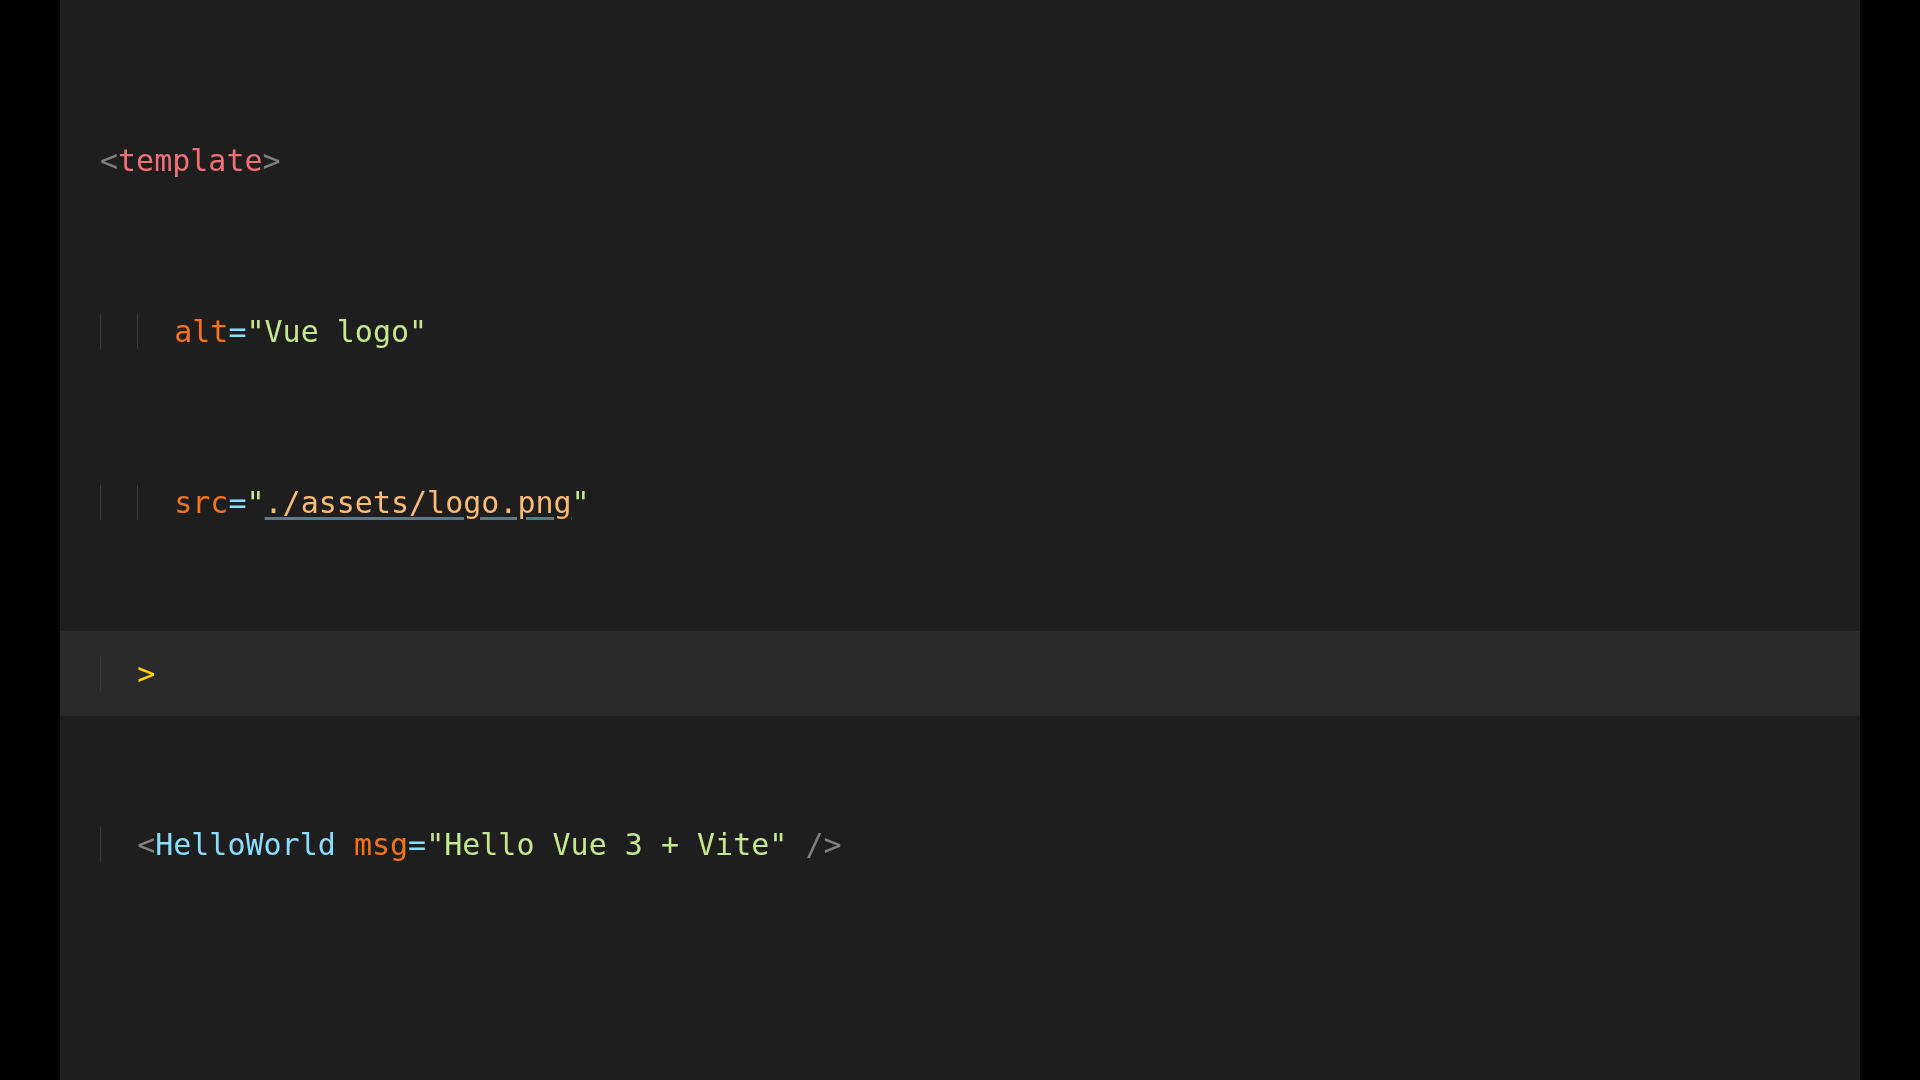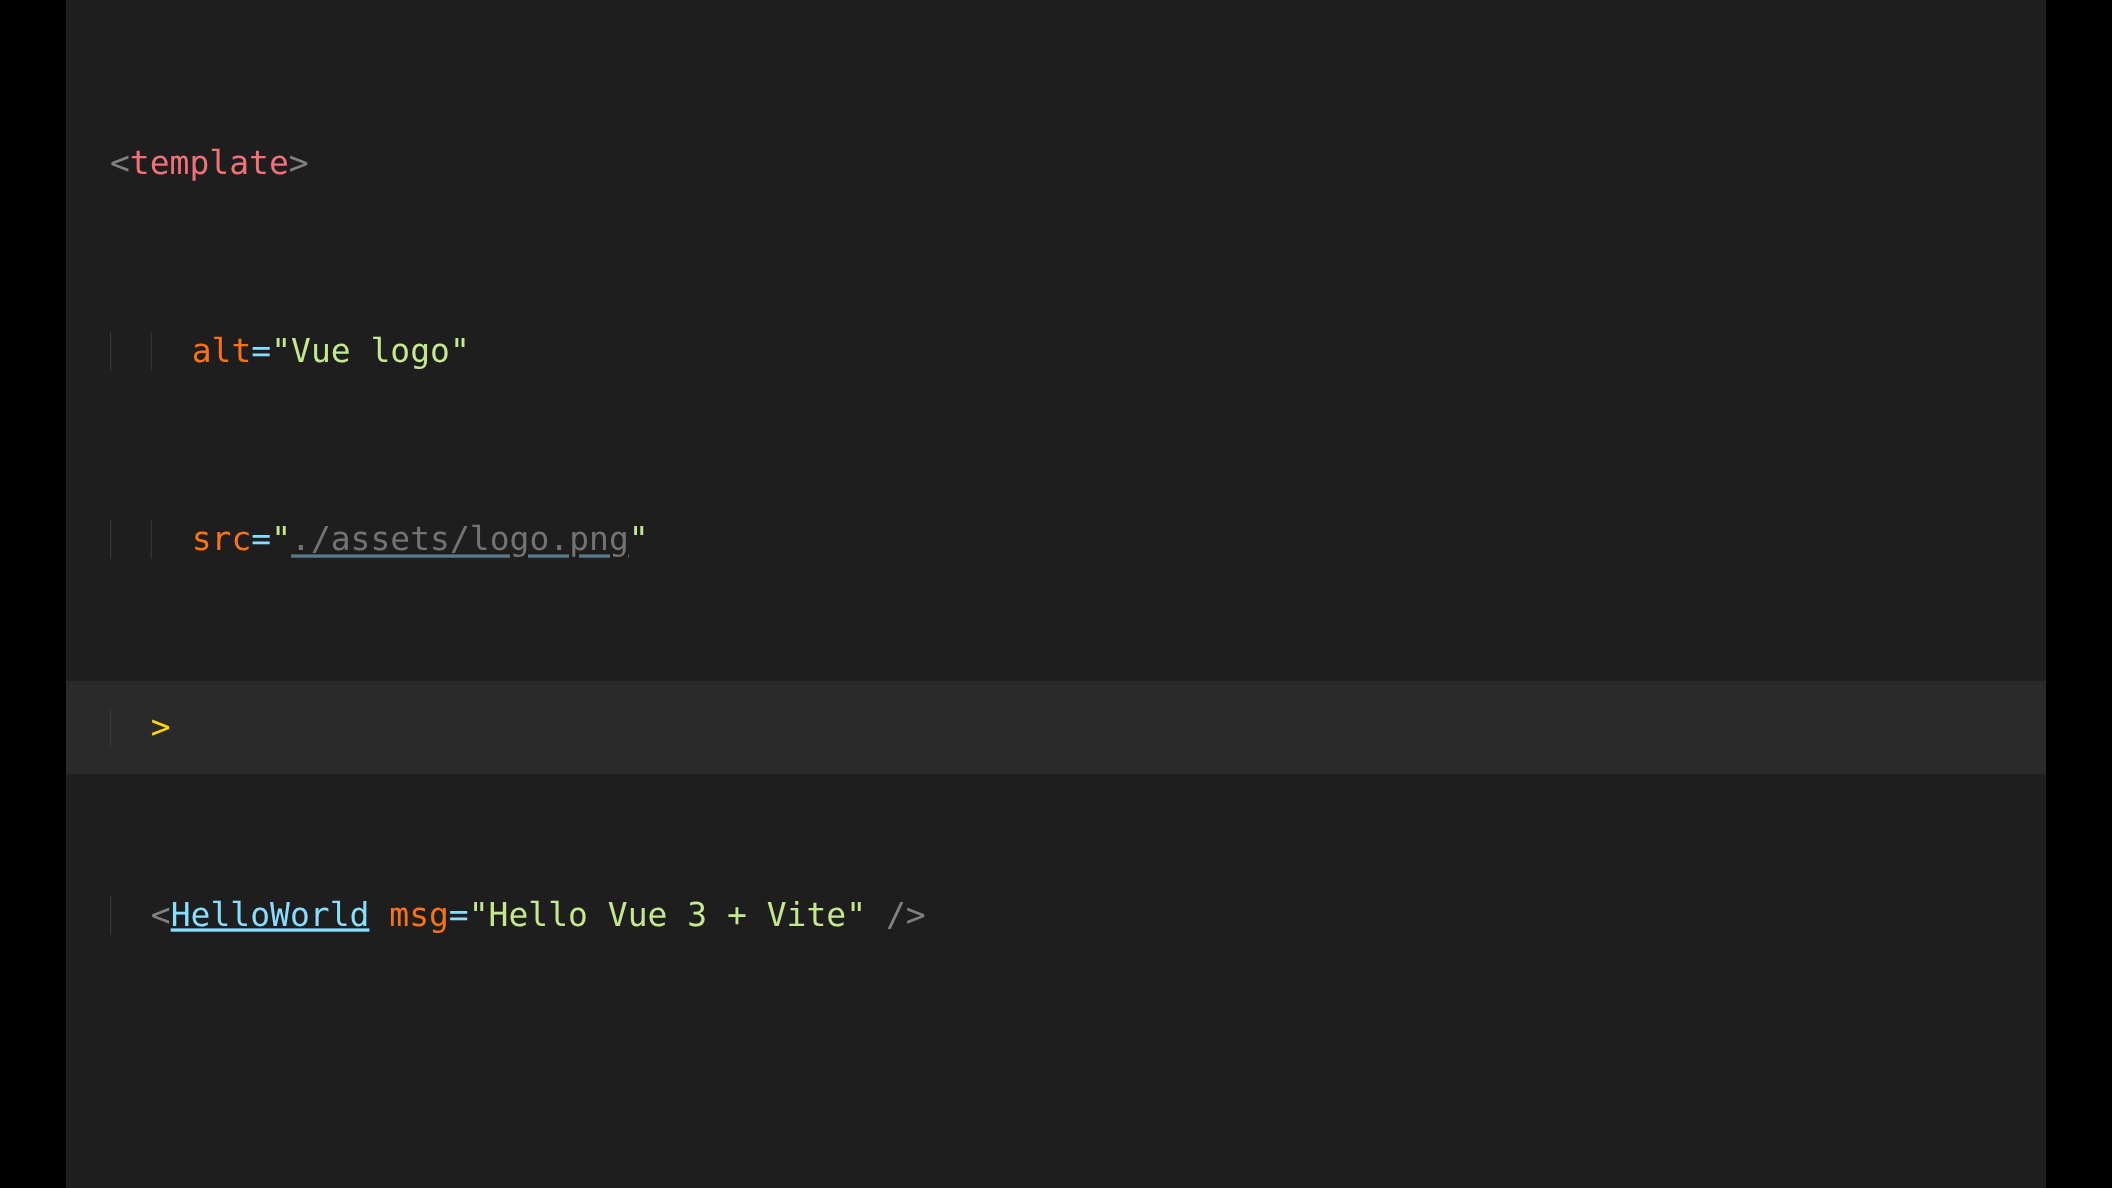--- a/index.html
+++ b/index.html
@@ -9,43 +9,43 @@
     height: 1080px;
     overflow: hidden;
     font-family: 'Menlo', 'Monaco', 'Consolas', monospace;
     display: flex;
     justify-content: center;
   }
   .editor {
     background: #1e1e1e;
     width: 1800px;
     height: 1080px;
-    padding: 20px 40px;
+    padding: 32px 40px;
     font-size: 30px;
     line-height: 2.85;
     white-space: pre;
     overflow: hidden;
   }
   .line { position: relative; }
   .highlight-line {
     background: #2a2a2a;
     margin-left: -40px;
     padding-left: 40px;
     margin-right: -40px;
   }
   .indent-guide {
     border-left: 1px solid #3a3a3a;
   }
   .bracket { color: #ffd700; }
   .tag-bracket { color: #808080; }
   .tag-name { color: #f07178; }
-  .component-name { color: #89ddff; text-decoration: underline; }
+  .component-name { color: #89ddff; }
   .attr-name { color: #f97316; }
   .string { color: #c3e88d; }
-  .string-underline { color: #737373; text-decoration: underline; text-decoration-color: #5a7a8a; text-underline-offset: 4px; }
+  .string-underline { color: #fdba74; text-decoration: underline; text-decoration-color: #5a7a8a; text-underline-offset: 4px; }
   .punct { color: #89ddff; }
 </style>
 </head>
 <body>
 
 <div class="editor">
 <div class="line"><span class="tag-bracket">&lt;</span><span class="tag-name">template</span><span class="tag-bracket">&gt;</span></div>
 <div class="line"><span class="indent-guide">  </span><span class="indent-guide">  </span><span class="attr-name">alt</span><span class="punct">=</span><span class="string">"Vue logo"</span></div>
 <div class="line"><span class="indent-guide">  </span><span class="indent-guide">  </span><span class="attr-name">src</span><span class="punct">=</span><span class="string">"</span><span class="string-underline">./assets/logo.png</span><span class="string">"</span></div>
 <div class="line highlight-line"><span class="indent-guide">  </span><span class="bracket">&gt;</span></div>

